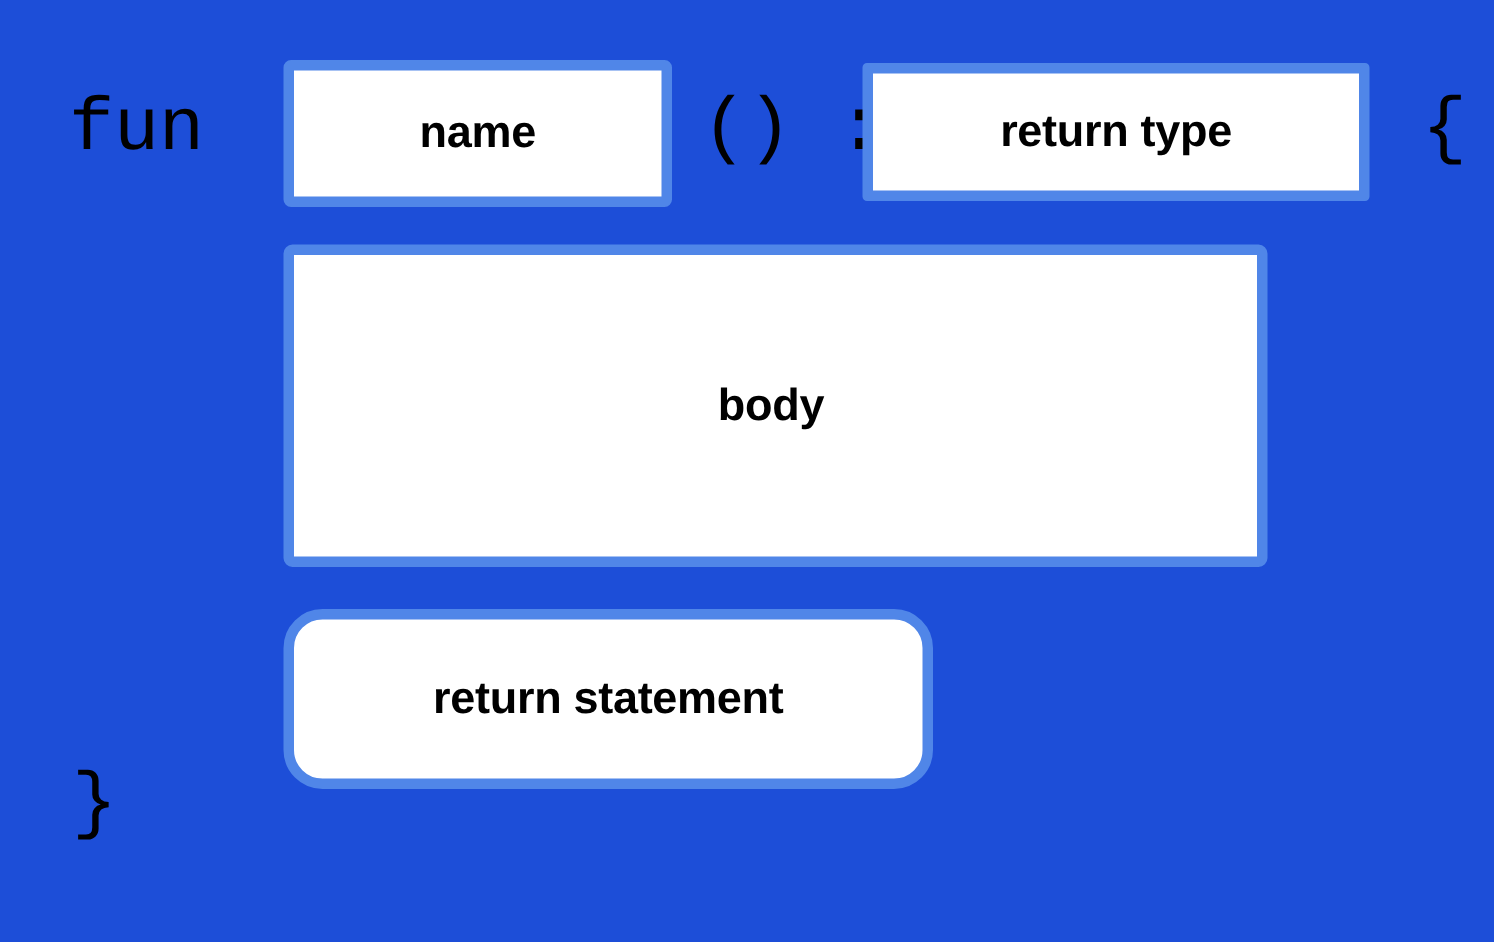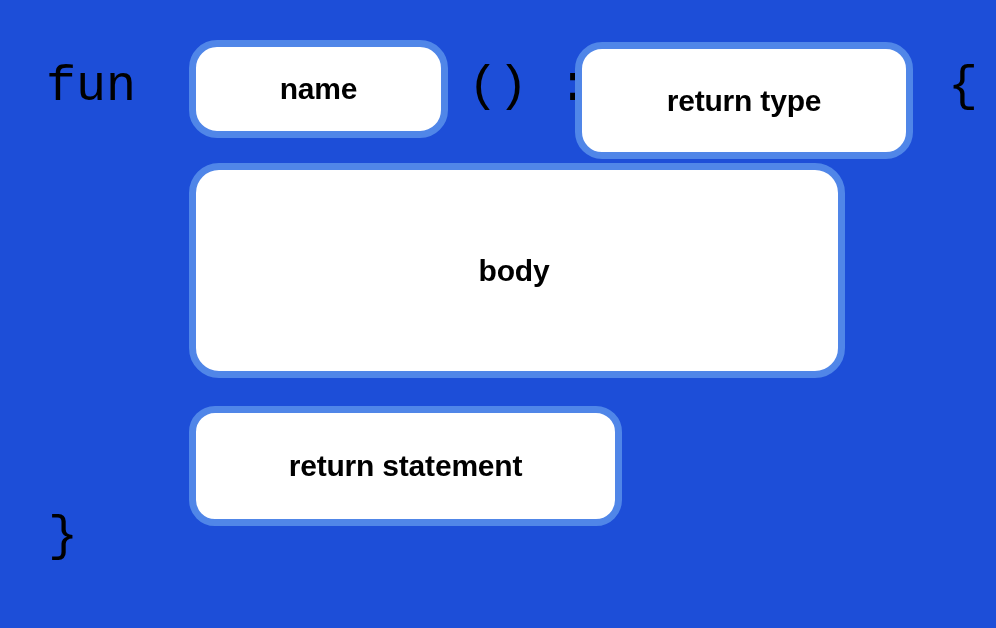--- a/index.html
+++ b/index.html
@@ -33,21 +33,21 @@
   }
 
   
   .slot {
     position: absolute;
     box-sizing: border-box;
     background: #ffffff;
     border-style: solid;
     border-color: var(--accent, #5086e8);
     border-width: 7px;
-    border-radius: 28px;
+    border-radius: 5px;
     display: flex;
     align-items: center;
     justify-content: center;
   }
   .slot-label {
     font-family: "Liberation Sans", sans-serif;
     font-weight: bold;
     color: #000000;
     white-space: nowrap;
     letter-spacing: -0.2px;
@@ -83,33 +83,33 @@
     height: 98px;
   }
   #slot-name .slot-label {
     font-size: 30px;
   }
 
   #slot-return-type {
     left: 575px;
     top: 42px;
     width: 338px;
-    height: 117px;
-    border-radius: 27px;
+    height: 92px;
+    border-radius: 3px;
   }
   #slot-return-type .slot-label {
     font-size: 30px;
   }
 
   #slot-body {
     left: 189px;
     top: 163px;
     width: 656px;
     height: 215px;
-    border-radius: 30px;
+    border-radius: 6px;
   }
   #slot-body .slot-label {
     font-size: 30px;
     position: relative;
     left: -3px;
   }
 
   #slot-return-statement {
     left: 189px;
     top: 406px;

